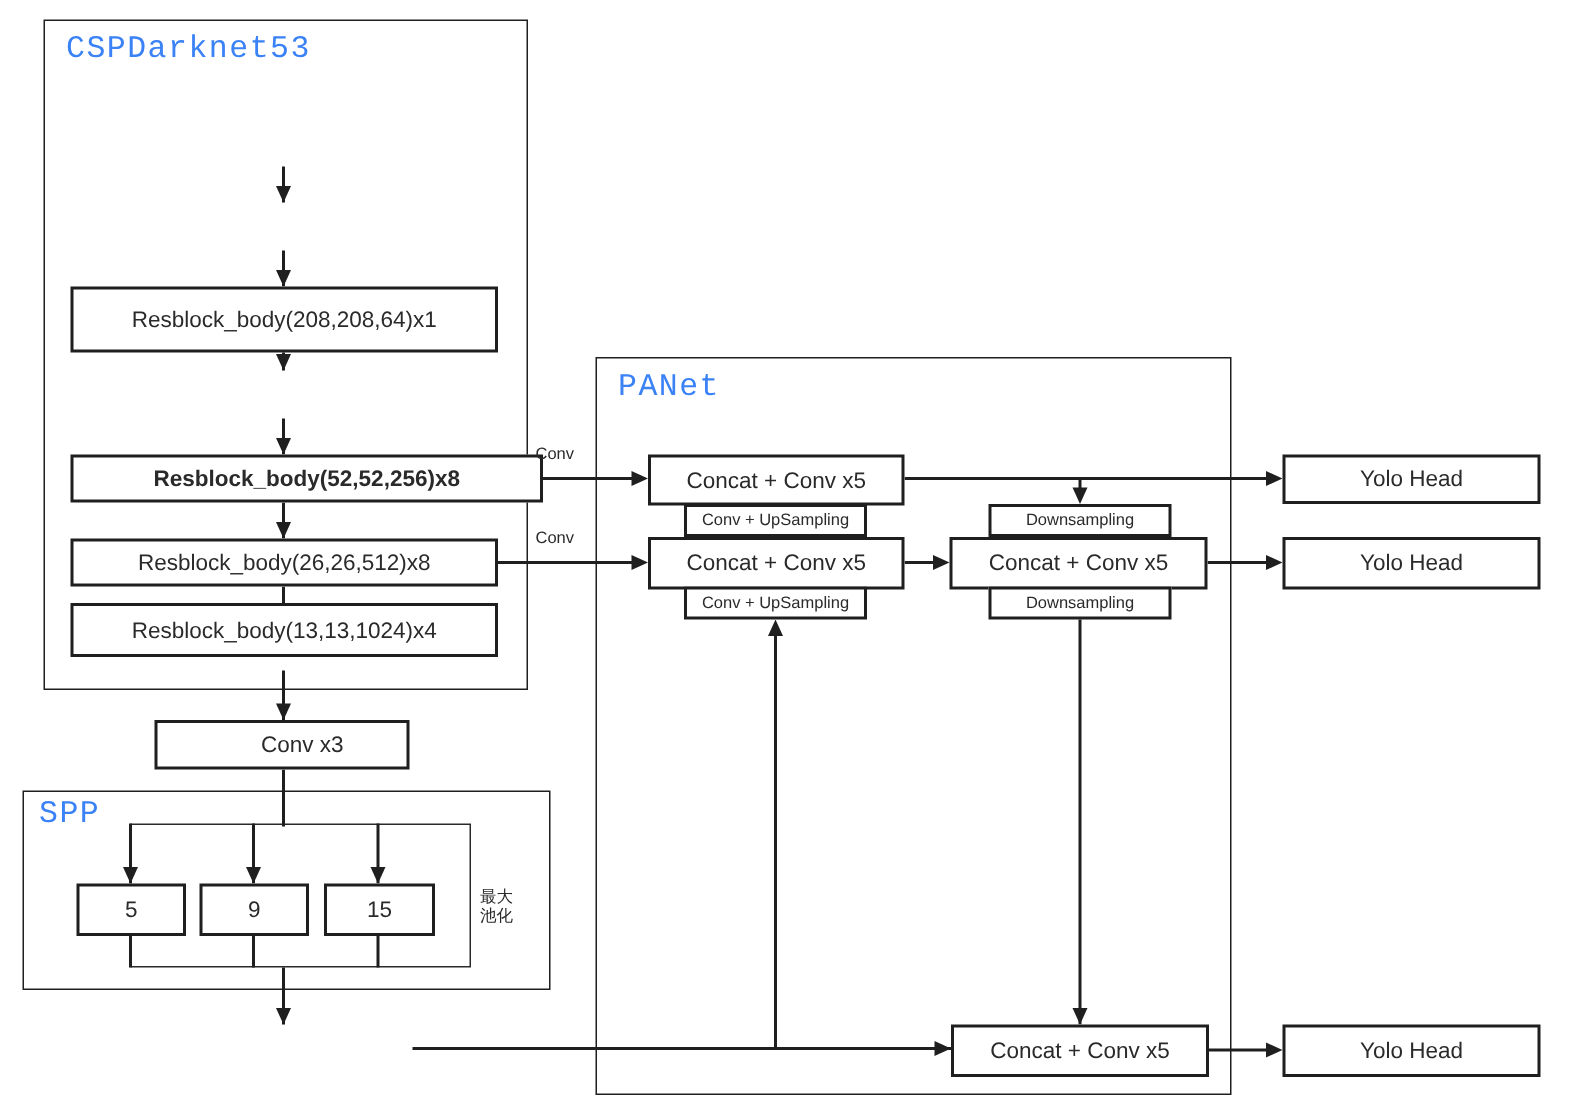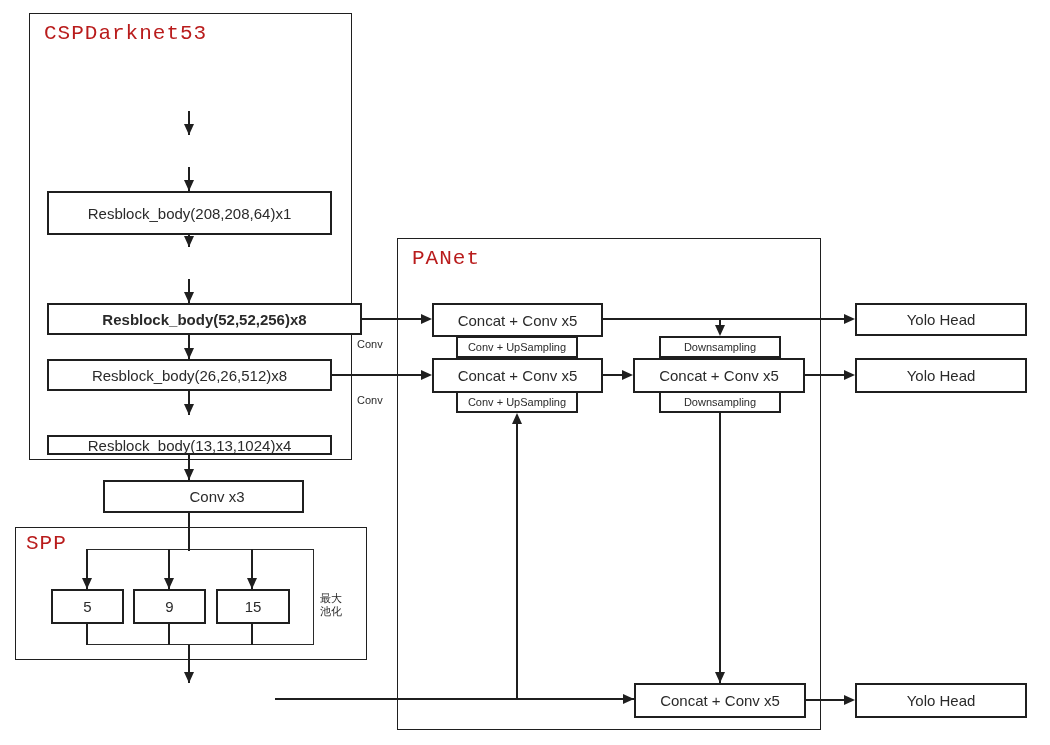--- a/index.html
+++ b/index.html
@@ -11,23 +11,23 @@
   .frame { position:absolute; border:1.5px solid #1f1f1f; background:transparent; }
   .frame-thin { position:absolute; border:1.5px solid #2a2a2a; background:transparent; }
   .box {
     position:absolute; border:2px solid #1f1f1f; background:#ffffff;
     display:flex; align-items:center; justify-content:center;
     font-size:15px; line-height:1; color:#2a2a2a; white-space:nowrap;
   }
   .box-sm { font-size:11px; border-width:2px; }
   .ttl {
     position:absolute; font-family:"Liberation Mono","DejaVu Sans Mono",monospace;
-    font-size:21px; letter-spacing:1px; color:#b91c1c; white-space:nowrap;
+    font-size:21px; letter-spacing:1px; color:#3b82f6; white-space:nowrap;
   }
-  .lbl { position:absolute; font-size:11px; color:#2a2a2a; white-space:nowrap;margin-top:41px; }
+  .lbl { position:absolute; font-size:11px; color:#2a2a2a; white-space:nowrap; }
   .note { position:absolute; font-size:11px; line-height:13px; color:#2a2a2a; }
   .hl { position:absolute; height:2px; background:#1f1f1f; }
   .vl { position:absolute; width:2px; background:#1f1f1f; }
   .ad { position:absolute; width:0; height:0;
         border-left:5px solid transparent; border-right:5px solid transparent;
         border-top:11px solid #1f1f1f; }           
   .au { position:absolute; width:0; height:0;
         border-left:5px solid transparent; border-right:5px solid transparent;
         border-bottom:11px solid #1f1f1f; }        
   .ar { position:absolute; width:0; height:0;
@@ -98,23 +98,23 @@
   <div class="ar" style="left:623px; top:694px;"></div>
   <div class="vl" style="left:516px; top:424px; height:276px;"></div>
   <div class="au" style="left:512px; top:413px;"></div>
 
   <div class="hl" style="left:806px; top:699px; width:44px;"></div>
   <div class="ar" style="left:844px; top:695px;"></div>
 
   <div class="box" style="left:47px; top:191px; width:285px; height:44px;">Resblock_body(208,208,64)x1</div>
   <div class="box" style="left:47px; top:303px; width:315px; height:32px;font-weight:bold;">Resblock_body(52,52,256)x8</div>
   <div class="box" style="left:47px; top:359px; width:285px; height:32px;">Resblock_body(26,26,512)x8</div>
-  <div class="box" style="left:47px; top:435px; width:285px; height:20px;">Resblock_body(13,13,1024)x4</div>
+  <div class="box" style="left:47px; top:402px; width:285px; height:36px;">Resblock_body(13,13,1024)x4</div>
 
-  <div class="box" style="left:103px; top:480px; width:201px; height:33px;padding-left:27px;">Conv x3</div>
+  <div class="box" style="left:103px; top:480px; width:170px; height:33px;padding-left:27px;">Conv x3</div>
 
   <div class="box" style="left:51px;  top:589px; width:73px; height:35px;">5</div>
   <div class="box" style="left:133px; top:589px; width:73px; height:35px;">9</div>
   <div class="box" style="left:216px; top:589px; width:74px; height:35px;">15</div>
 
   <div class="note" style="left:320px; top:592px;">
     <div>最大</div>
     <div>池化</div>
   </div>
 

